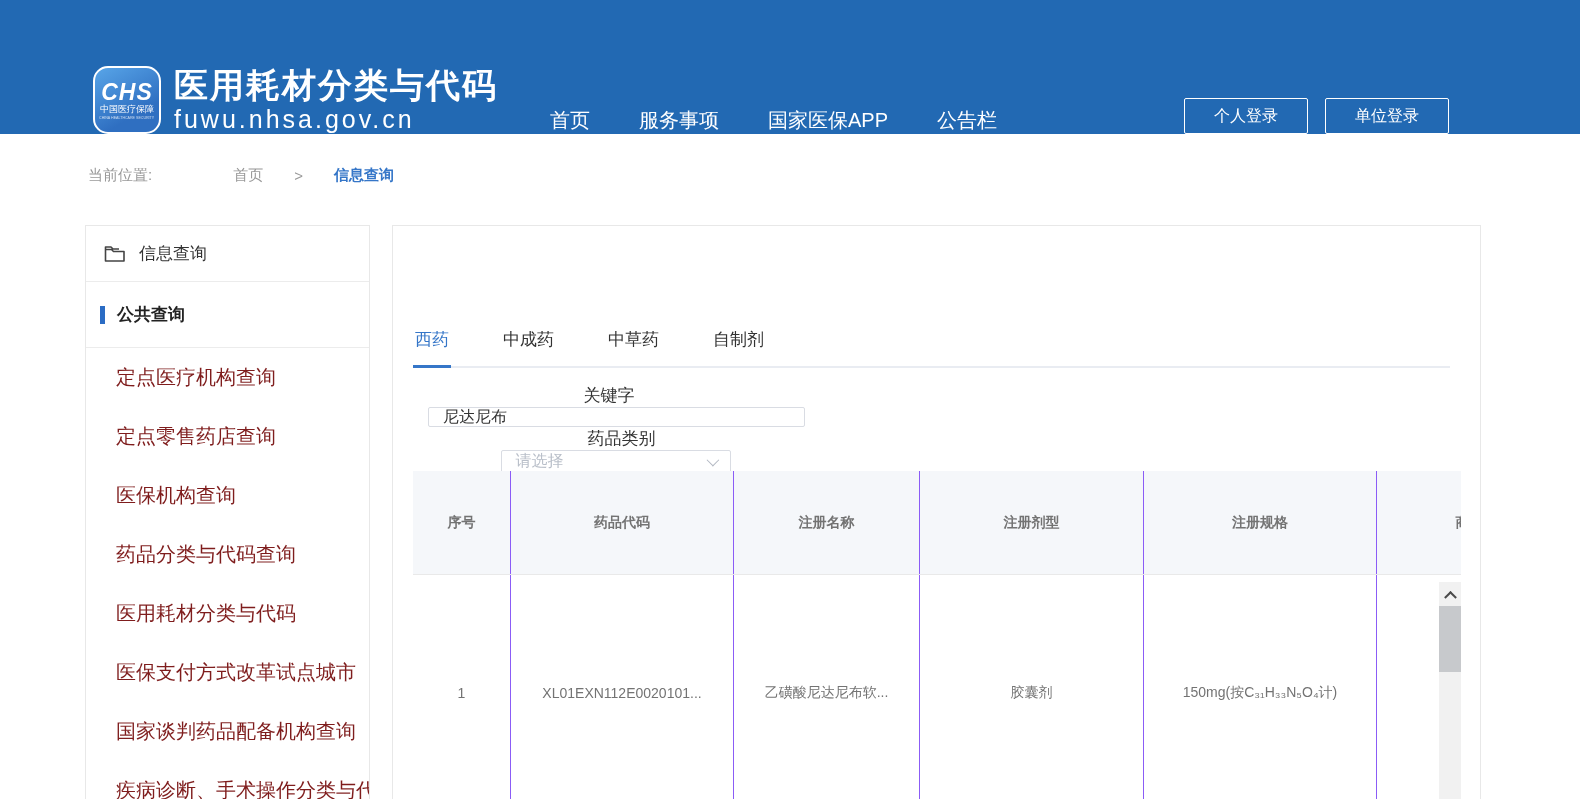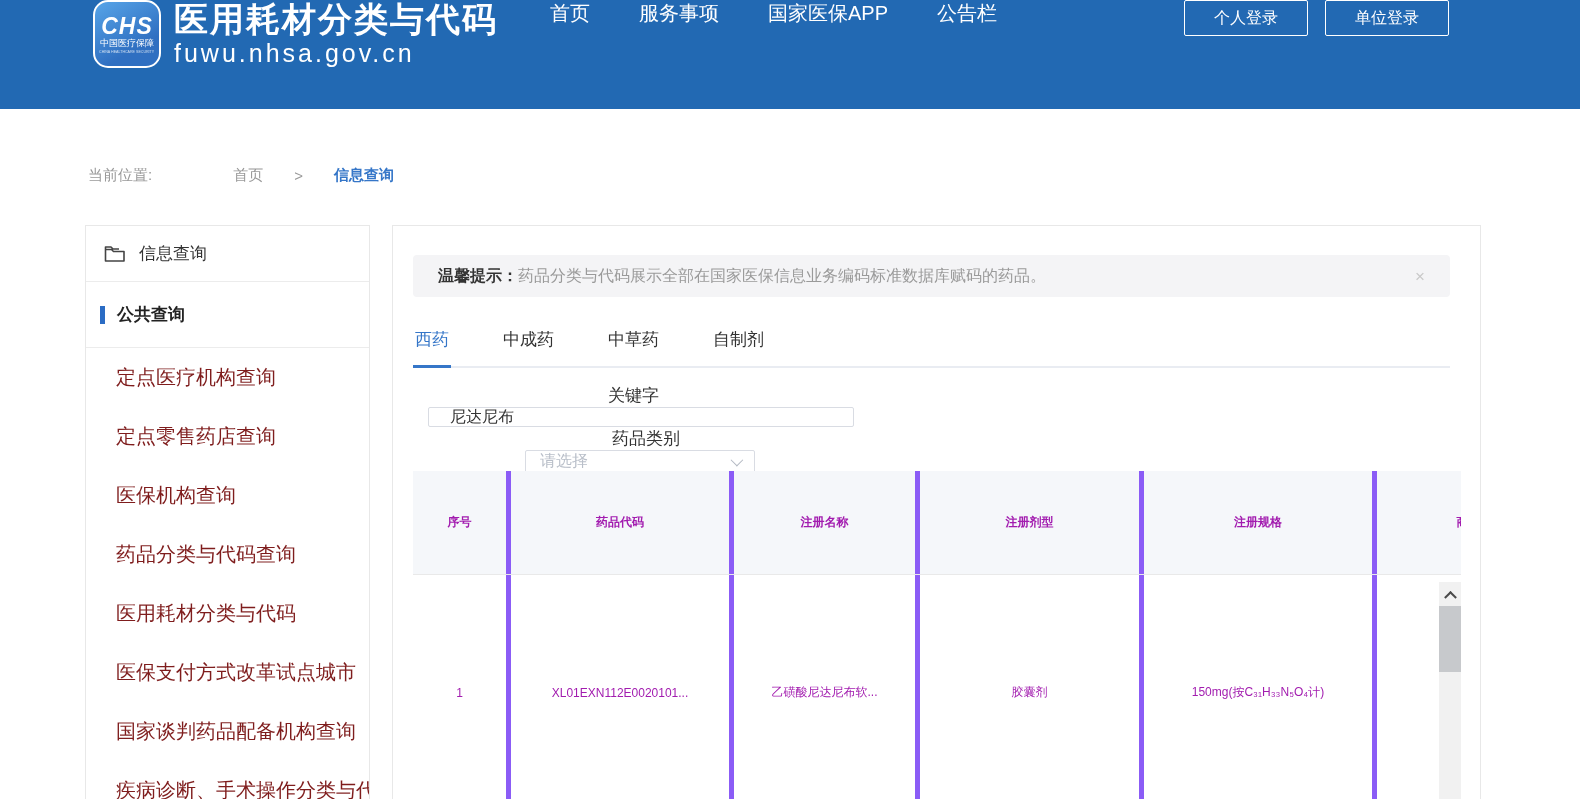--- a/index.html
+++ b/index.html
@@ -6,22 +6,22 @@
     --header-bg:#2269b3;
     --accent:#3576c8;
     --search-btn:#4a86c6;
   }
   *{margin:0;padding:0;box-sizing:border-box;}
   html,body{width:1580px;height:799px;overflow:hidden;background:#fff;
     font-family:"Liberation Sans","DejaVu Sans",sans-serif;color:#333;}
   body{position:relative;}
 
   
-  .header{position:absolute;left:0;top:0;width:1580px;height:109px;
-    background:var(--header-bg);display:flex;align-items:flex-start;}
+  .header{position:absolute;left:0;top:0;width:1580px;height:134px;
+    background:var(--header-bg);display:flex;align-items:flex-end;}
   .logo-wrap{display:flex;align-items:center;gap:13px;margin-left:93px;}
   .logo-badge{width:68px;height:68px;border:2px solid #fff;border-radius:15px;
     background:linear-gradient(150deg,#58a5e8 0%,#2f6fc1 70%);
     display:flex;flex-direction:column;align-items:center;justify-content:center;color:#fff;}
   .logo-badge .chs{font-size:23px;font-weight:bold;font-style:italic;letter-spacing:1px;line-height:24px;}
   .logo-badge .sub{font-size:9px;line-height:11px;white-space:nowrap;}
   .logo-badge .cap{font-size:4px;line-height:6px;opacity:.75;white-space:nowrap;transform:scale(.9);}
   .logo-text{color:#fff;}
   .logo-text .t1{font-size:34px;font-weight:bold;letter-spacing:2px;line-height:38px;}
   .logo-text .t2{font-size:25px;letter-spacing:3px;line-height:30px;}
@@ -58,41 +58,41 @@
   .notice .msg{color:#9a9a9a;}
   .notice .close{margin-left:auto;color:#c9c9c9;font-size:17px;cursor:pointer;line-height:1;}
 
   .tabs{position:absolute;left:20px;top:96px;width:1037px;display:flex;gap:50px;
     border-bottom:2px solid #e9ecf2;}
   .tab{font-size:17px;color:#333;padding:6px 2px 14px 2px;cursor:pointer;}
   .tab.active{color:var(--accent);border-bottom:3px solid var(--accent);margin-bottom:-2px;}
 
   .filters{position:absolute;left:20px;top:158px;display:flex;align-items:center;height:38px;flex-direction:column;}
   .f-label{font-size:17px;color:#333;white-space:nowrap;}
-  .kw-input{margin-left:15px;width:426px;height:36px;border:1px solid #d9dce3;border-radius:2px;
-    padding:0 21px;font-size:16px;color:#333;outline:none;
+  .kw-input{margin-left:15px;width:377px;height:36px;border:1px solid #d9dce3;border-radius:2px;
+    padding:0 14px;font-size:16px;color:#333;outline:none;
     font-family:"Liberation Sans","DejaVu Sans",sans-serif;}
   .cat-label{margin-left:25px;}
   .select{margin-left:13px;width:230px;height:36px;border:1px solid #d9dce3;border-radius:2px;
     display:flex;align-items:center;padding:0 14px;cursor:pointer;}
   .select .placeholder{font-size:16px;color:#b9bfc9;text-align:right;}
   .select .chev{margin-left:auto;width:9px;height:9px;border-right:1.5px solid #b2b8c2;
     border-bottom:1.5px solid #b2b8c2;transform:rotate(45deg) translateY(-2px);}
   .btn-reset{margin-left:46px;width:96px;height:38px;background:#fff;border:1px solid #14b8a6;
     border-radius:2px;font-size:17px;color:#555;display:flex;align-items:center;justify-content:center;cursor:pointer;}
   .btn-search{margin-left:18px;width:120px;height:38px;background:var(--search-btn);border:none;
     border-radius:2px;font-size:17px;color:#fff;display:flex;align-items:center;justify-content:center;cursor:pointer;}
 
   
   .table{position:absolute;left:20px;top:245px;width:1048px;overflow:hidden;}
   .trow{display:flex;}
   .thead{height:104px;background:#f5f7fa;border-bottom:1px solid #e9e9e9;}
   .tbody-row{height:235px;background:#fff;}
   .cell{flex:none;display:flex;align-items:center;justify-content:center;
-    border-right:5px solid #8b5cf6;font-size:12px;color:#a21caf;white-space:nowrap;overflow:hidden;}
+    border-right:1px solid #8b5cf6;font-size:14px;color:#737373;white-space:nowrap;overflow:hidden;}
   .thead .cell{font-weight:bold;}
   .c0{width:98px;} .c1{width:223px;} .c2{width:186px;} .c3{width:224px;} .c4{width:233px;} .c5{width:200px;}
 
   
   .vscroll{position:absolute;left:1046px;top:356px;width:22px;height:244px;background:#f1f1f1;}
   .vs-arrow{height:24px;display:flex;align-items:center;justify-content:center;cursor:pointer;}
   .vs-arrow .chev-up{width:9px;height:9px;border-left:2.5px solid #4a4a4a;border-top:2.5px solid #4a4a4a;
     transform:rotate(45deg) translate(2px,2px);}
   .vs-thumb{position:absolute;left:0;top:24px;width:22px;height:66px;background:#c7c9cc;cursor:pointer;}
 </style>
@@ -148,25 +148,20 @@
   <div class="side-item">医保机构查询</div>
   <div class="side-item">药品分类与代码查询</div>
   <div class="side-item">医用耗材分类与代码</div>
   <div class="side-item">医保支付方式改革试点城市</div>
   <div class="side-item">国家谈判药品配备机构查询</div>
   <div class="side-item">疾病诊断、手术操作分类与代</div>
 </div>
 
 <div class="main-panel">
 
-  <div class="notice">
-    <span class="bold">温馨提示：</span>
-    <span class="msg">药品分类与代码展示全部在国家医保信息业务编码标准数据库赋码的药品。</span>
-    <span class="close">×</span>
-  </div>
 
   <div class="tabs">
     <div class="tab active">西药</div>
     <div class="tab">中成药</div>
     <div class="tab">中草药</div>
     <div class="tab">自制剂</div>
   </div>
 
   <div class="filters">
     <span class="f-label">关键字</span>

